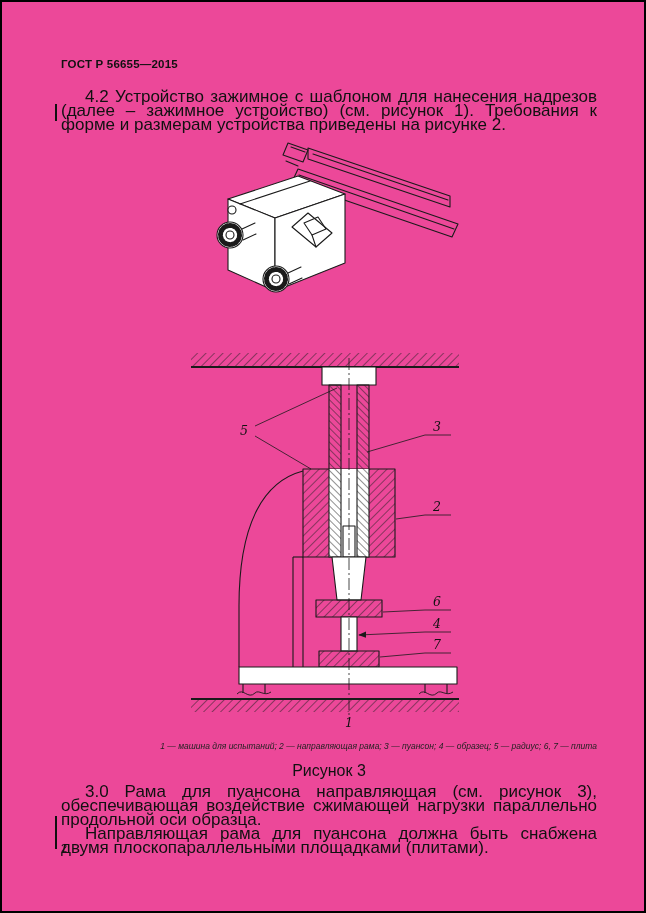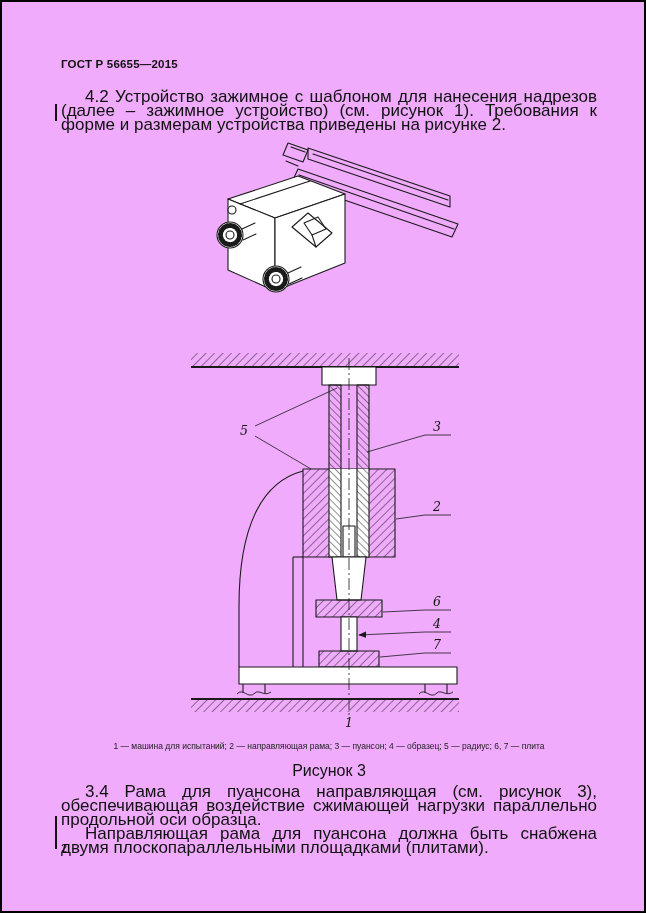--- a/index.html
+++ b/index.html
@@ -1,32 +1,32 @@
 <!DOCTYPE html>
 <html lang="ru"><head>
 <meta charset="utf-8">
 <style>
   html,body{margin:0;padding:0;background:#e8e8e8;}
   .page{
     position:relative;width:646px;height:913px;box-sizing:border-box;
-    background:#f0abfc;border:2px solid #000;margin:0 auto;overflow:hidden;
+    background:#ec4899;border:2px solid #000;margin:0 auto;overflow:hidden;
     font-family:"Liberation Sans",sans-serif;color:#111;
   }
   .doc-header{position:absolute;left:59px;top:56px;font-size:11.5px;font-weight:bold;letter-spacing:.2px;}
   .bodytext{position:absolute;left:59px;width:536px;font-size:17px;line-height:14px;text-align:justify;}
   .bodytext p{margin:0;text-indent:24px;}
   .para-42{top:88px;}
   .para-43{top:783px;}
   .rev-bar{position:absolute;left:53px;width:1.5px;background:#111;}
   .rev-bar-1{top:102px;height:17px;}
   .rev-bar-2{top:814px;height:33px;}
   .caption{position:absolute;left:59px;width:536px;text-align:center;font-size:10px;}
   .cap1{top:318px;}
   .cap3{top:760px;font-size:16px;}
-  .legend{position:absolute;left:59px;width:536px;text-align:center;font-size:8.5px;color:#222;}
+  .legend{position:absolute;left:59px;width:536px;text-align:right;font-size:8.5px;font-style:italic;color:#222;}
   .legend{top:739px;}
   .fig{position:absolute;}
   .fig1{left:210px;top:137px;width:252px;height:172px;}
   .fig3{left:183px;top:346px;width:280px;height:385px;}
   .fig svg{position:absolute;left:0;top:0;}
   .lbl{
     position:absolute;transform:translate(-50%,-50%);
     font-family:"DejaVu Serif",serif;font-style:italic;font-size:12.5px;color:#111;line-height:1;
   }
   .page-number{position:absolute;left:59px;top:840px;font-size:11px;}
@@ -168,21 +168,21 @@
     <span class="lbl" style="left:252px;top:254px">6</span>
     <span class="lbl" style="left:252px;top:276px">4</span>
     <span class="lbl" style="left:252px;top:297px">7</span>
     <span class="lbl" style="left:164px;top:375px">1</span>
   </div>
 
   <div class="legend">1 — машина для испытаний; 2 — направляющая рама; 3 — пуансон; 4 — образец; 5 — радиус; 6, 7 — плита</div>
   <div class="caption cap3">Рисунок 3</div>
 
   <div class="bodytext para-43">
-    <p>3.4 Рама для пуансона направляющая (см. рисунок 3), обеспечивающая воздействие сжимающей нагрузки параллельно продольной оси образца.</p>
+    <p>3.0 Рама для пуансона направляющая (см. рисунок 3), обеспечивающая воздействие сжимающей нагрузки параллельно продольной оси образца.</p>
     <p>Направляющая рама для пуансона должна быть снабжена двумя плоскопараллельными площад­ками (плитами).</p>
   </div>
 
   <div class="rev-bar rev-bar-2"></div>
 
   <div class="page-number">2</div>
 
 </div>
 
 </body></html>

